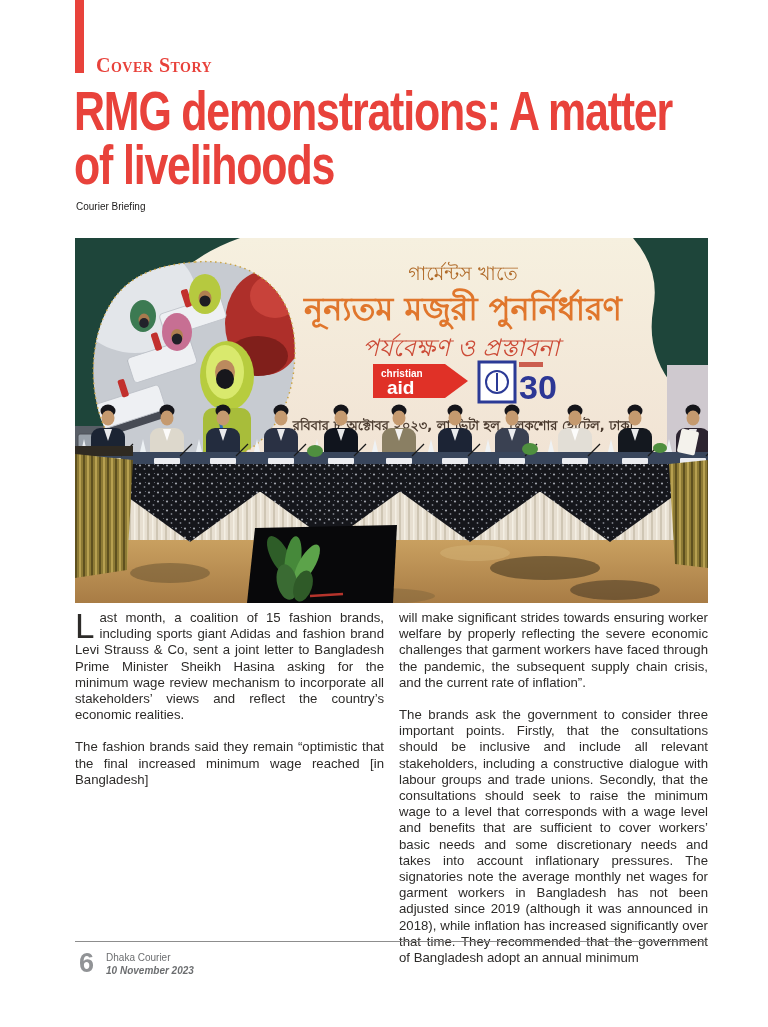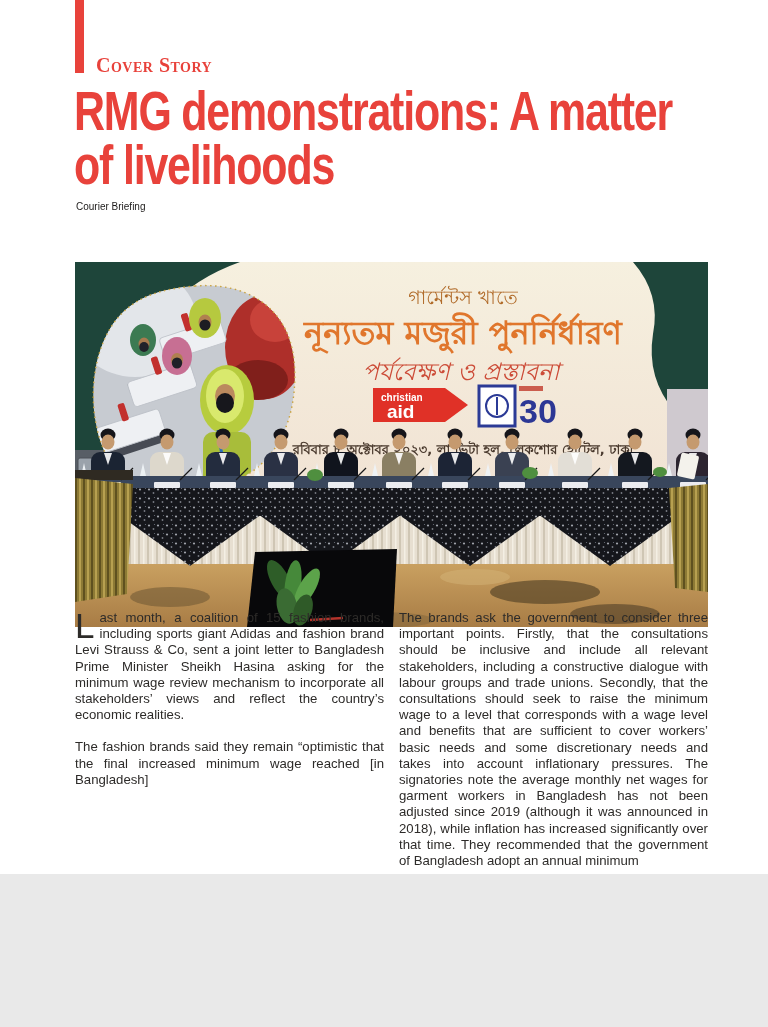--- a/index.html
+++ b/index.html
@@ -1,34 +1,34 @@
 <!DOCTYPE html>
 <html><head>
 <meta charset="utf-8">
 <style>
   html,body{margin:0;padding:0;background:#e9e9e9;}
   .page{
-    position:relative;width:768px;height:874px;margin:0 auto;
+    position:relative;width:768px;height:1027px;margin:0 auto;
     background:#ffffff;overflow:hidden;
     font-family:"Liberation Sans",sans-serif;
   }
   .red-bar{position:absolute;left:75px;top:0;width:9px;height:73px;background:#e8423b;}
   .kicker{
     position:absolute;left:96px;top:54px;
     font-family:"Liberation Serif",serif;font-variant:small-caps;font-weight:bold;
     font-size:20px;letter-spacing:.5px;color:#e8423b;
   }
   .headline{
     position:absolute;left:74px;top:84px;margin:0;width:820px;
     color:#e8423b;font-weight:bold;font-size:55px;line-height:54px;letter-spacing:-1.5px;
     transform:scaleX(.78);transform-origin:top left;white-space:nowrap;
   }
   .headline span{display:block;}
   .byline{position:absolute;left:76px;top:201px;font-size:10px;color:#1d1b1a;}
-  .photo{position:absolute;left:75px;top:238px;width:633px;height:365px;background:#a16207;margin-top:24px;}
+  .photo{position:absolute;left:75px;top:238px;width:633px;height:365px;background:#a16207;}
   .photo svg{display:block;}
   .cols{
     position:absolute;left:75px;top:610px;width:633px;
     display:flex;gap:15px;
   }
   .col{width:309px;font-size:13.2px;line-height:16.2px;color:#2d2b29;text-align:justify;}
   .col p{margin:0 0 16px 0;}
   .dropcap{
     float:left;font-size:35px;line-height:30px;font-weight:500;
     padding:1px 5px 0 0;color:#2d2b29;
@@ -270,20 +270,21 @@
       <line x1="235" y1="358" x2="268" y2="356" stroke="#b5342c" stroke-width="2.5"></line>
     </svg>
   </div>
 
   <div class="cols">
     <div class="col" id="col-left">
         <p><span class="dropcap">L</span>ast month, a coalition of 15 fashion brands, including sports giant Adidas and fashion brand Levi Strauss &amp; Co, sent a joint letter to Bangladesh Prime Minister Sheikh Hasina asking for the minimum wage review mechanism to incorporate all stakeholders’ views and reflect the country’s economic realities.</p>
         <p>The fashion brands said they remain “optimistic that the final increased minimum wage reached [in Bangladesh]</p>
       </div>
     <div class="col" id="col-right">
+        <p>will make significant strides towards ensuring worker welfare by properly reflecting the severe economic challenges that garment workers have faced through the pandemic, the subsequent supply chain crisis, and the current rate of inflation”.</p>
         <p>The brands ask the government to consider three important points. Firstly, that the consultations should be inclusive and include all relevant stakeholders, including a constructive dialogue with labour groups and trade unions. Secondly, that the consultations should seek to raise the minimum wage to a level that corresponds with a wage level and benefits that are sufficient to cover workers’ basic needs and some discretionary needs and takes into account inflationary pressures. The signatories note the average monthly net wages for garment workers in Bangladesh has not been adjusted since 2019 (although it was announced in 2018), while inflation has increased significantly over that time. They recommended that the government of Bangladesh adopt an annual minimum</p>
       </div>
   </div>
 
   <div class="footer-rule"></div>
   <div class="footer">
     <div class="page-number">6</div>
     <div class="footer-text">
       <div>Dhaka Courier</div>
       <div class="footer-date">10 November 2023</div>

